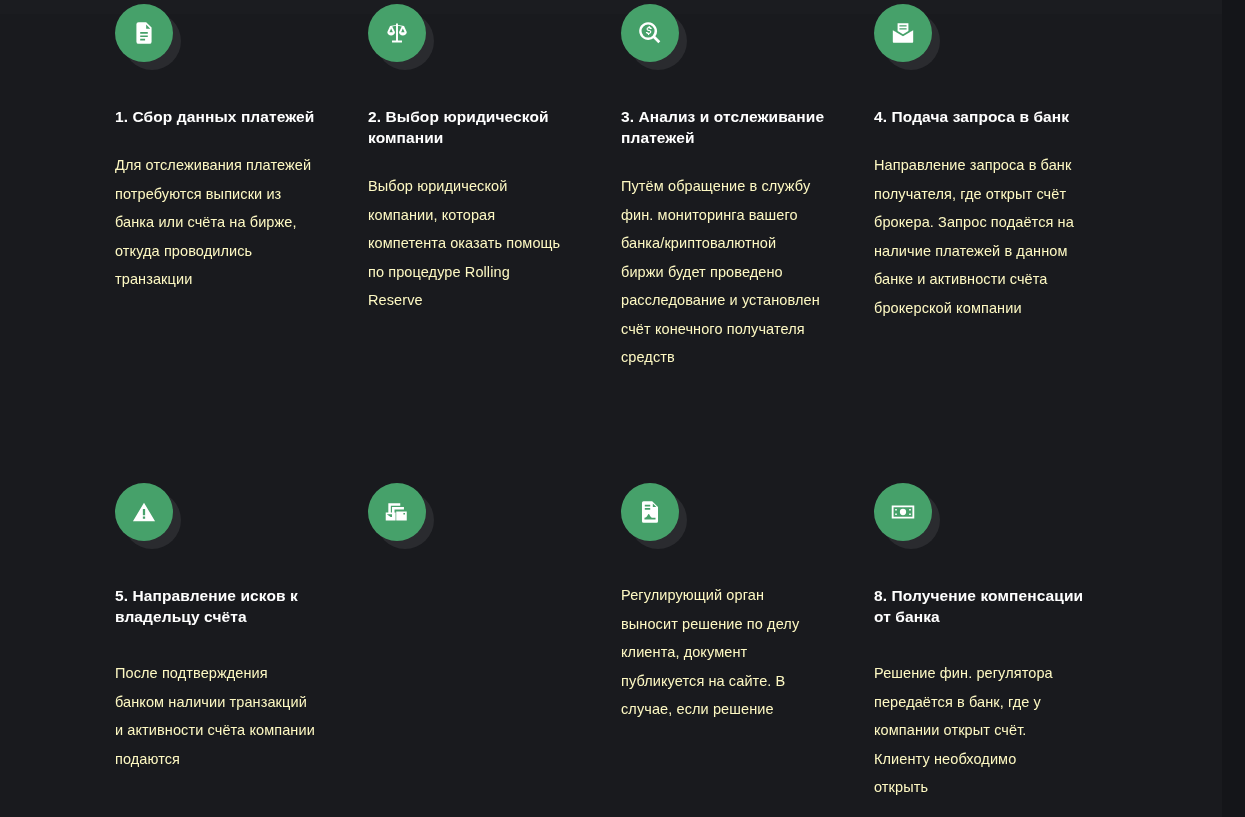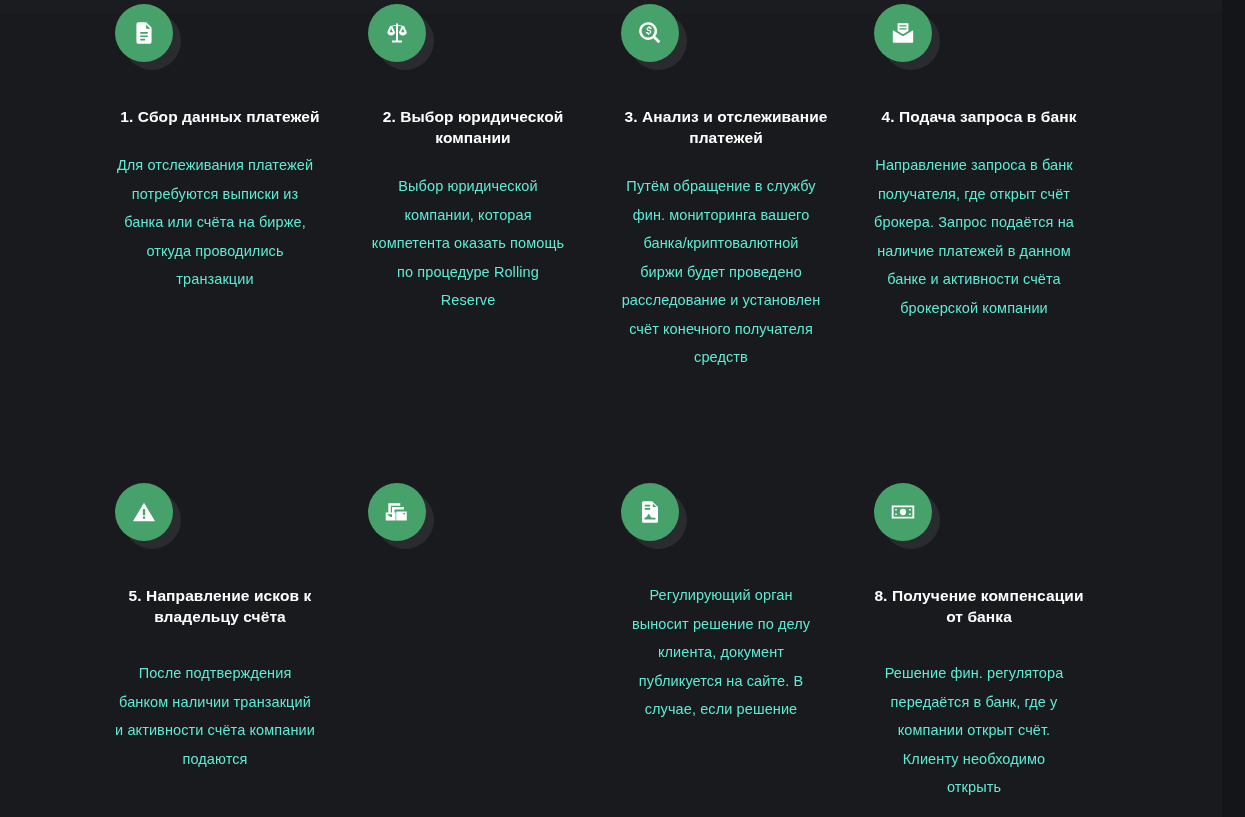--- a/index.html
+++ b/index.html
@@ -35,22 +35,22 @@
     top: 14px;
     width: 1222px;
     height: 803px;
     background: #191a1e;
   }
 
   .card {
     width: 253px;
     position: relative;
   }
-  .card.row1 { height: 482px; text-align: center; }
-  .card.row2 { height: 321px; text-align: center; }
+  .card.row1 { height: 482px; }
+  .card.row2 { height: 321px; }
 
   
   .icon-wrap {
     position: relative;
     width: 66px;
     height: 66px;
     margin-left: 0px;
     margin-bottom: 0px;
   }
   .icon-ring {
@@ -92,21 +92,21 @@
     color: #ffffff;
     letter-spacing: 0.1px;
   }
   .card-body {
     margin: 0;
     padding: 0;
     width: 200px;
     font-size: 14.5px;
     font-weight: normal;
     line-height: 28.5px;
-    color: #5eead4;
+    color: #fef9c3;
     letter-spacing: 0.1px;
   }
 
   
   .card.row1 .icon-wrap { margin-top: 4px; }
   .card.row1 .card-title { margin-top: 36px; }
   .card.row1 .card-body  { margin-top: 24px; }
 
   
   .card.row2 .icon-wrap { margin-top: 0px; }

